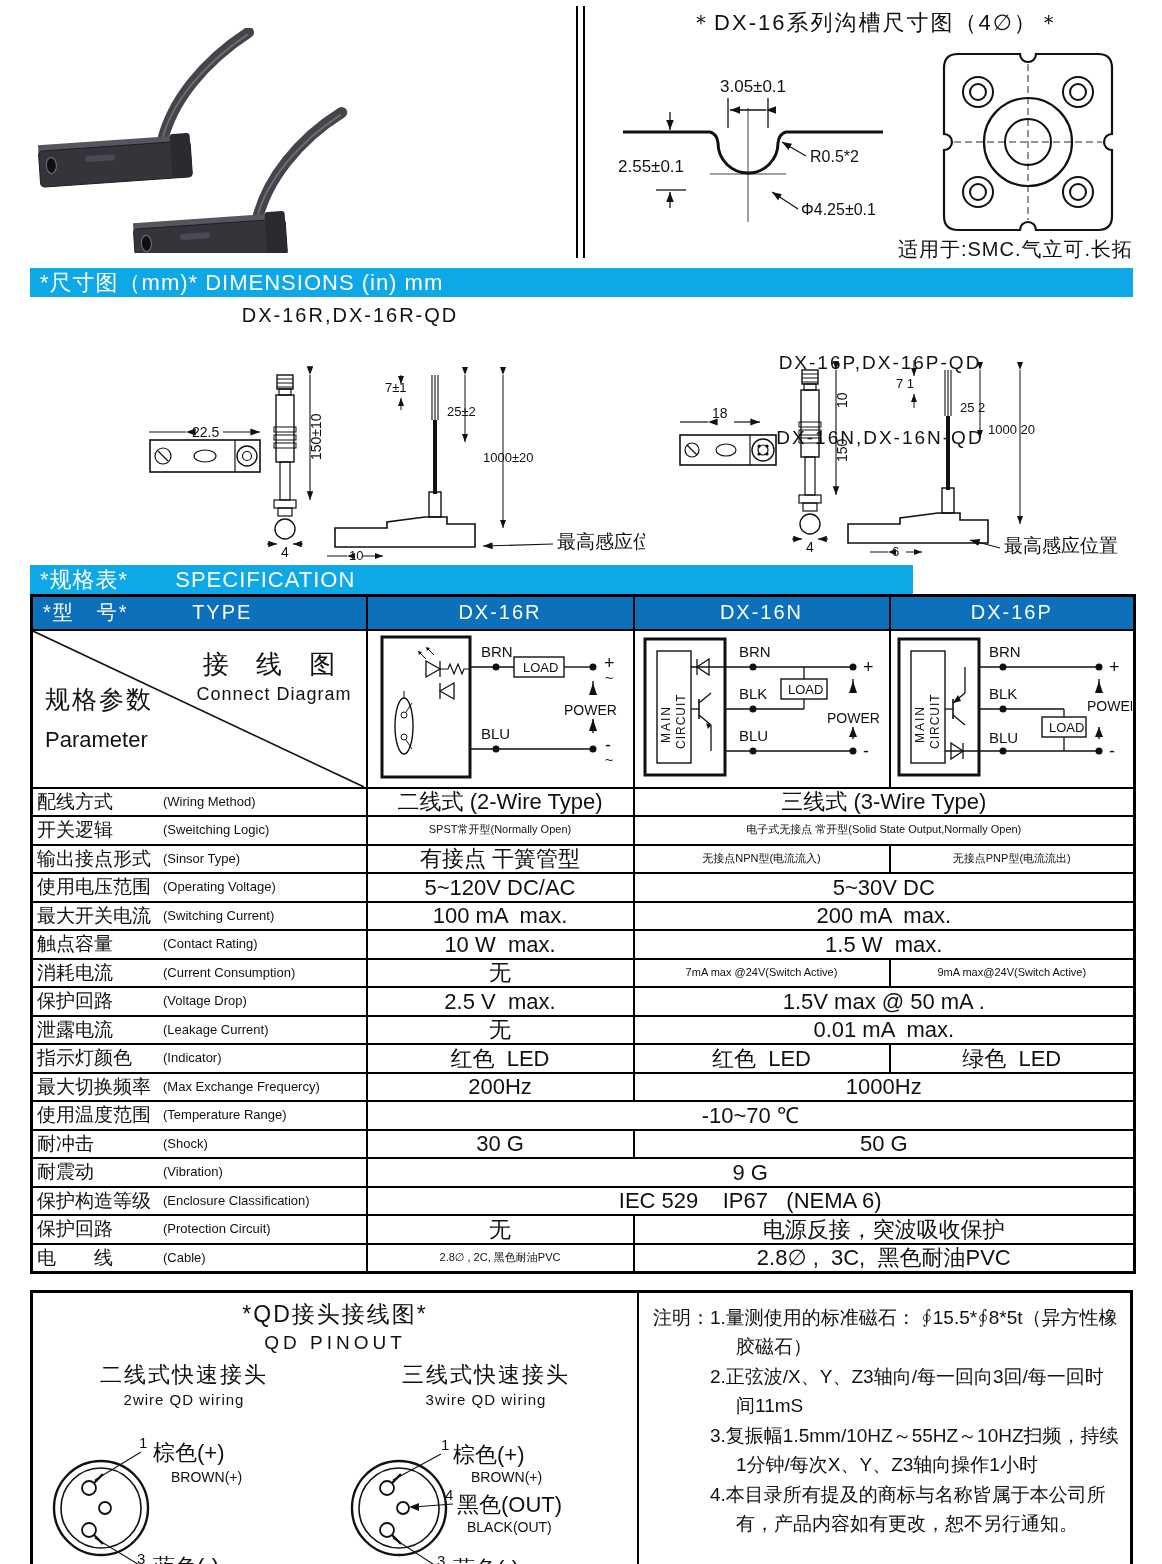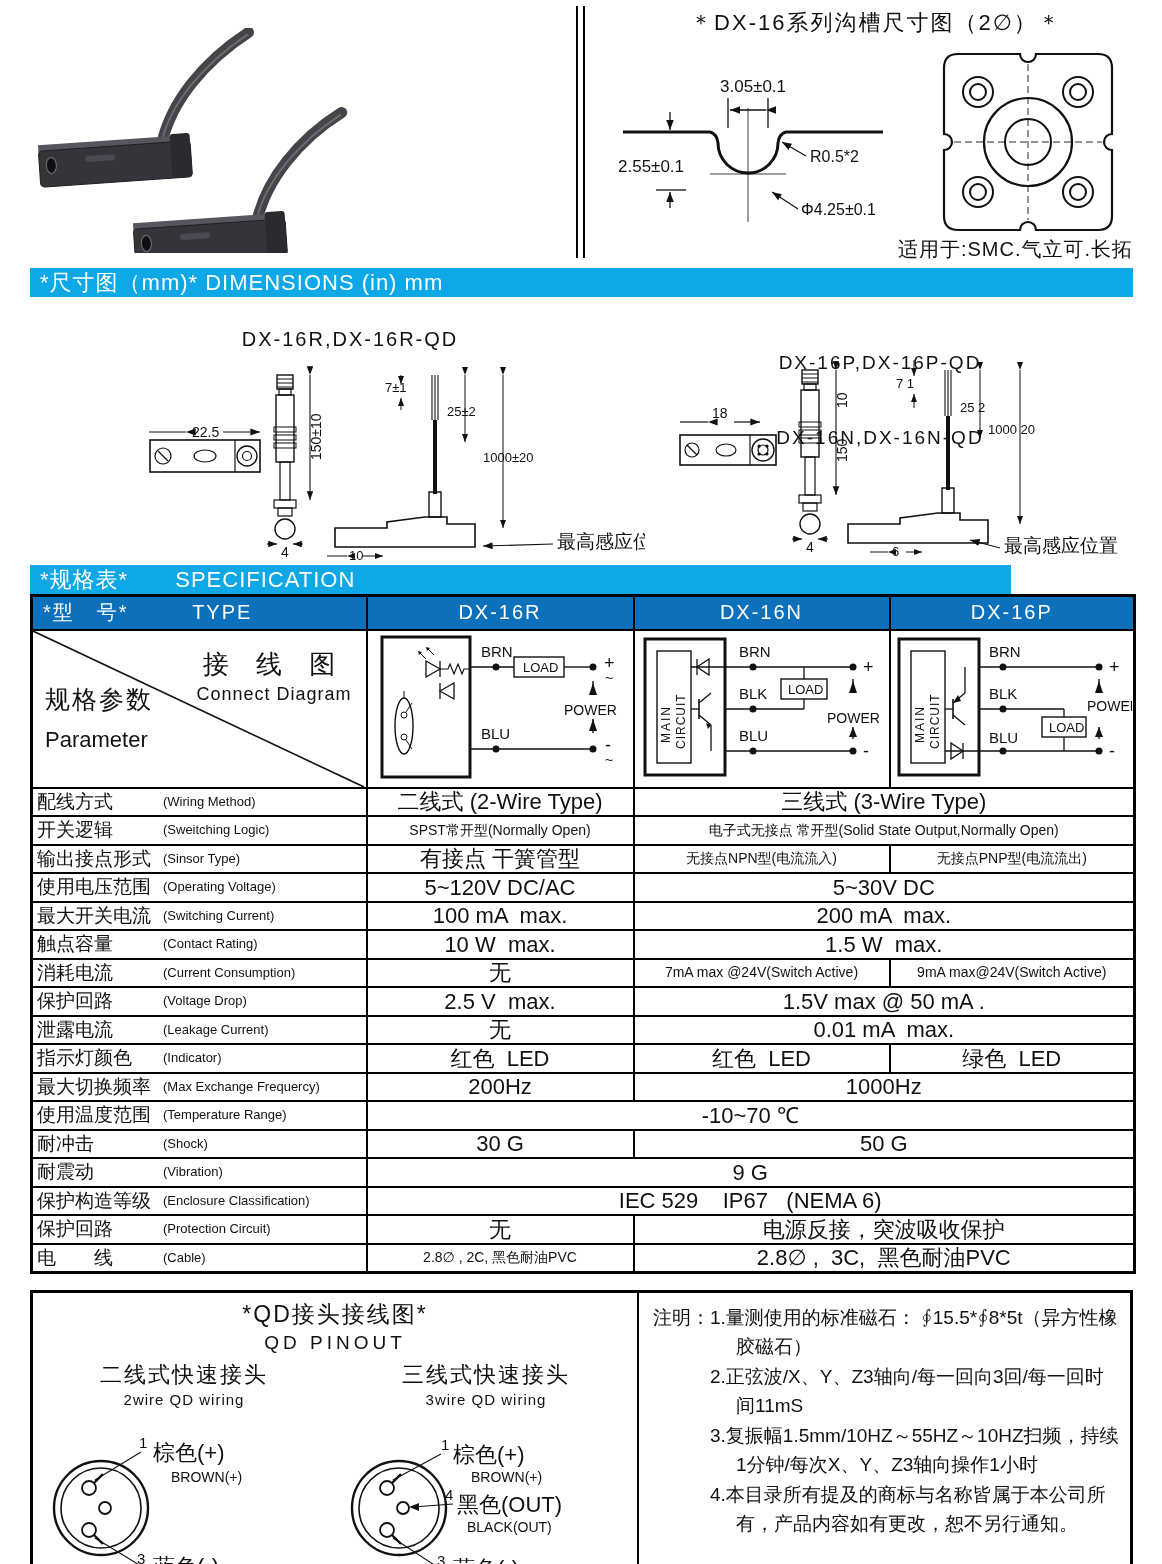--- a/index.html
+++ b/index.html
@@ -28,21 +28,21 @@
   .dl-top .en{font-size:18px;letter-spacing:1px;display:block;margin-top:2px;}
   .dl-bot{position:absolute;left:12px;bottom:10px;}
   .dl-bot .zh{font-size:25px;letter-spacing:2px;display:block;}
   .dl-bot .en{font-size:22px;display:block;margin-top:11px;}
   tr.drow{height:28.5px;}
   tr.drow td{line-height:1.05;}
   td.lbl{text-align:left;padding-left:8px;white-space:nowrap;margin-top:24px;}
   td.lbl .zh{font-size:19px;display:inline-block;min-width:126px;vertical-align:middle;}
   td.lbl .en{font-size:13px;vertical-align:middle;}
   td.val{text-align:center;font-size:22px;white-space:pre-wrap;}
-  td.val.sm{font-size:14px;}
+  td.val.sm{font-size:11px;}
   
   .bottom-box{border:3px solid #000;display:flex;box-sizing:border-box;}
   .qd-pane{width:606px;border-right:2px solid #000;box-sizing:border-box;padding-top:6px;}
   .qd-title-zh{text-align:center;font-size:23px;letter-spacing:2px;}
   .qd-title-en{text-align:center;font-size:19px;letter-spacing:4px;margin-top:2px;}
   .qd-groups{display:flex;justify-content:space-around;margin-top:6px;}
   .qd-group{width:295px;text-align:center;}
   .qd-h-zh{font-size:22px;letter-spacing:2px;}
   .qd-h-en{font-size:15px;letter-spacing:1px;margin-top:1px;}
   .notes-pane{flex:1;padding:10px 10px 0 14px;font-size:19px;line-height:1.55;box-sizing:border-box;}
@@ -73,21 +73,21 @@
       <rect x="14" y="112" width="150" height="10" fill="#56565e"></rect>
       <rect x="14" y="118" width="152" height="36" rx="4" fill="#34343a" stroke="#1e1e22"></rect>
       <rect x="146" y="110" width="20" height="44" rx="3" fill="#2a2a2f"></rect>
       <ellipse cx="26" cy="133" rx="5" ry="8" fill="#101012" stroke="#77777e"></ellipse>
       <rect x="60" y="126" width="30" height="6" rx="3" fill="#4a4a52"></rect>
     </g>
   </svg>
 
   <div class="abs sep-double" style="left:576px;top:6px;height:252px;"></div>
 
-  <div class="abs groove-title" style="left:596px;top:8px;width:560px;">＊DX-16系列沟槽尺寸图（2∅）＊</div>
+  <div class="abs groove-title" style="left:596px;top:8px;width:560px;">＊DX-16系列沟槽尺寸图（4∅）＊</div>
 
   <svg class="abs" style="left:598px;top:50px;" width="330" height="190" viewBox="0 0 330 190">
     <defs>
       <marker id="ag" markerWidth="9" markerHeight="8" refX="8" refY="3" orient="auto">
         <path d="M0,0 L8,3 L0,6 Z" fill="#111"></path>
       </marker>
     </defs>
     <text x="122" y="42" font-size="17">3.05±0.1</text>
     <line x1="130" y1="48" x2="130" y2="78" stroke="#111" stroke-width="1.3"></line>
     <line x1="170" y1="48" x2="170" y2="78" stroke="#111" stroke-width="1.3"></line>
@@ -119,21 +119,21 @@
     <circle cx="90" cy="98" r="44" fill="none" stroke="#111" stroke-width="2.2"></circle>
     <circle cx="90" cy="98" r="23" fill="none" stroke="#111" stroke-width="2"></circle>
     <line x1="90" y1="20" x2="90" y2="176" stroke="#111" stroke-width="0.9" stroke-dasharray="7,4"></line>
     <line x1="16" y1="98" x2="164" y2="98" stroke="#111" stroke-width="0.9" stroke-dasharray="7,4"></line>
   </svg>
 
   <div class="abs applicable" style="left:596px;top:236px;width:537px;">适用于:SMC.气立可.长拓</div>
 
   <div class="abs banner" style="left:30px;top:268px;width:1103px;">*尺寸图（mm)* DIMENSIONS (in) mm</div>
 
-  <div class="abs draw-title" style="left:180px;top:304px;width:340px;margin-top:24px;">DX-16R,DX-16R-QD</div>
+  <div class="abs draw-title" style="left:180px;top:304px;width:340px;">DX-16R,DX-16R-QD</div>
   <div class="abs draw-title two" style="left:730px;top:300px;width:300px;">
     <div>DX-16P,DX-16P-QD</div>
     <div>DX-16N,DX-16N-QD</div>
   </div>
 
   <svg class="abs" style="left:135px;top:332px;" width="510" height="228" viewBox="0 0 510 228">
     <defs>
       <marker id="aL" markerWidth="9" markerHeight="8" refX="8" refY="3" orient="auto">
         <path d="M0,0 L8,3 L0,6 Z" fill="#111"></path>
       </marker>
@@ -244,21 +244,21 @@
     <line x1="300" y1="84" x2="300" y2="158" stroke="#111" stroke-width="4"></line>
     <rect x="294" y="156" width="12" height="25" fill="none" stroke="#111" stroke-width="1.4"></rect>
     <path d="M200,211 L200,192 L252,192 L252,186 L290,181 L312,181 L312,188 L340,188 L340,211 Z" fill="none" stroke="#111" stroke-width="1.6"></path>
     <line x1="222" y1="220" x2="240" y2="220" stroke="#111" stroke-width="1" marker-start="url(#aR)" transform="rotate(180 231 220)"></line>
     <line x1="258" y1="220" x2="274" y2="220" stroke="#111" stroke-width="1" marker-end="url(#aR)"></line>
     <text x="244" y="224" font-size="13">6</text>
     <line x1="352" y1="216" x2="322" y2="208" stroke="#111" stroke-width="1.2" marker-end="url(#aR)"></line>
     <text x="356" y="220" font-size="19">最高感应位置</text>
   </svg>
 
-  <div class="abs banner" style="left:30px;top:565px;width:981px;">
+  <div class="abs banner" style="left:30px;top:565px;width:883px;">
     <span>*规格表*</span>
     <span style="margin-left:40px;">SPECIFICATION</span>
   </div>
 
   <table class="spec abs" style="left:30px;top:594px;">
     <colgroup>
         <col style="width:335px">
         <col style="width:267px">
         <col style="width:256px">
         <col style="width:245px">

